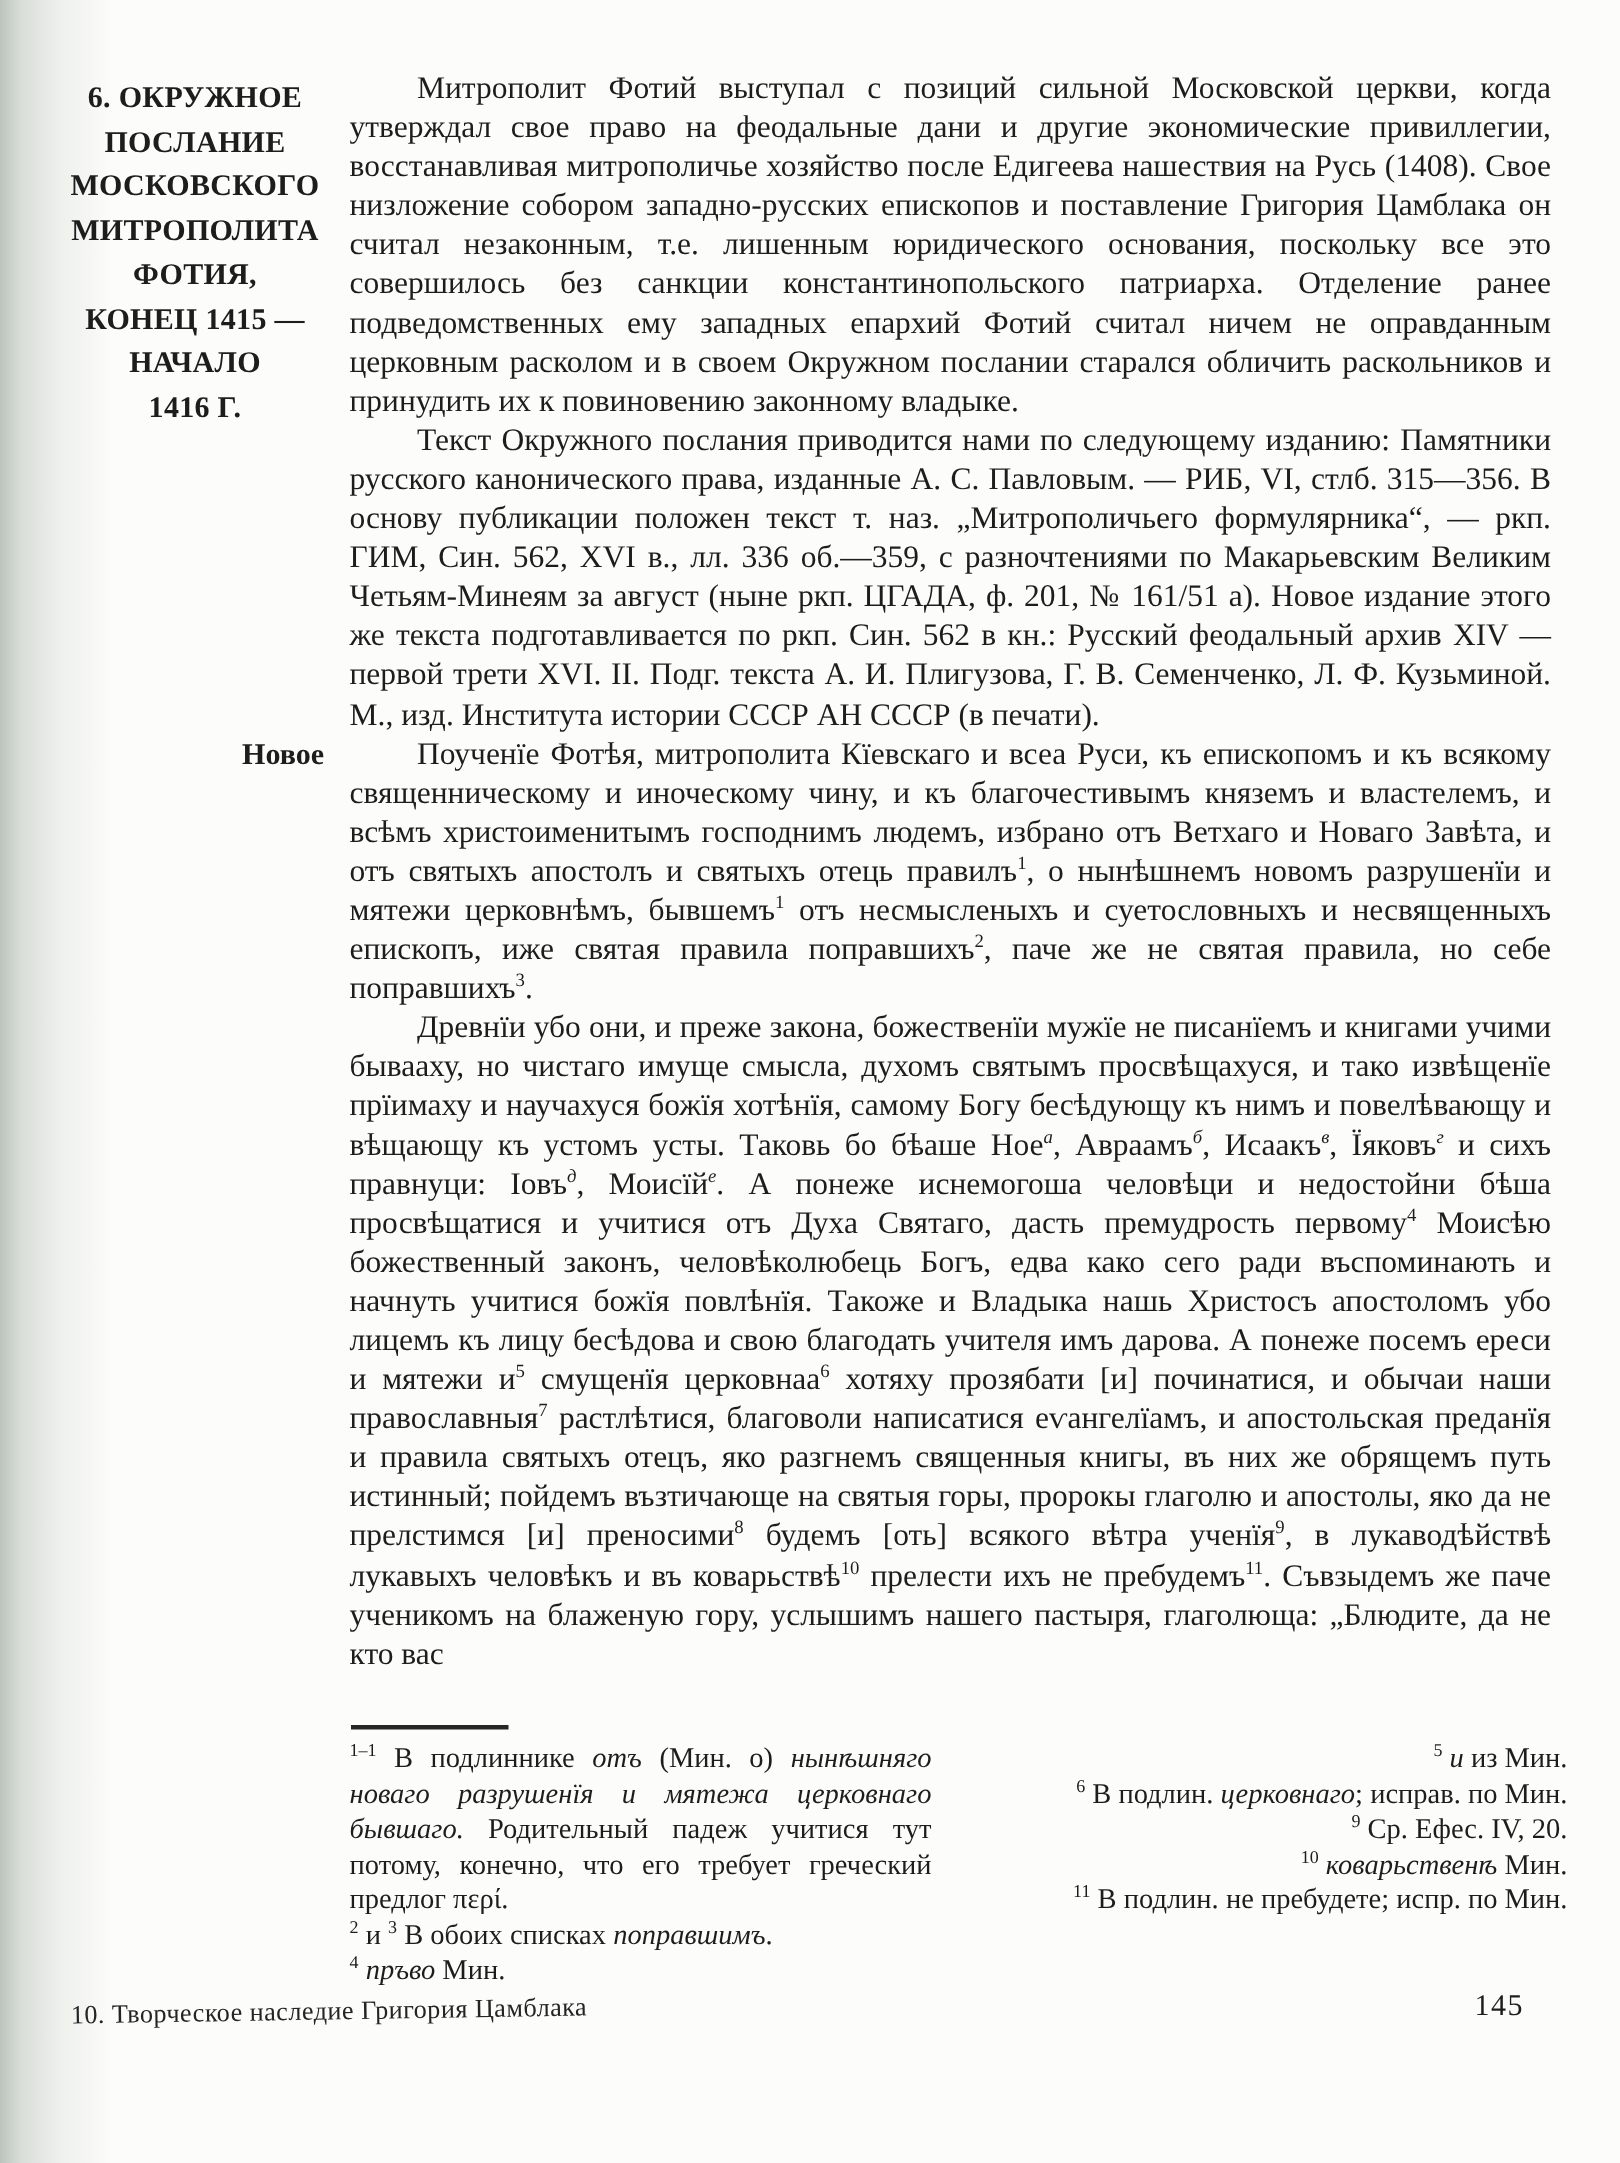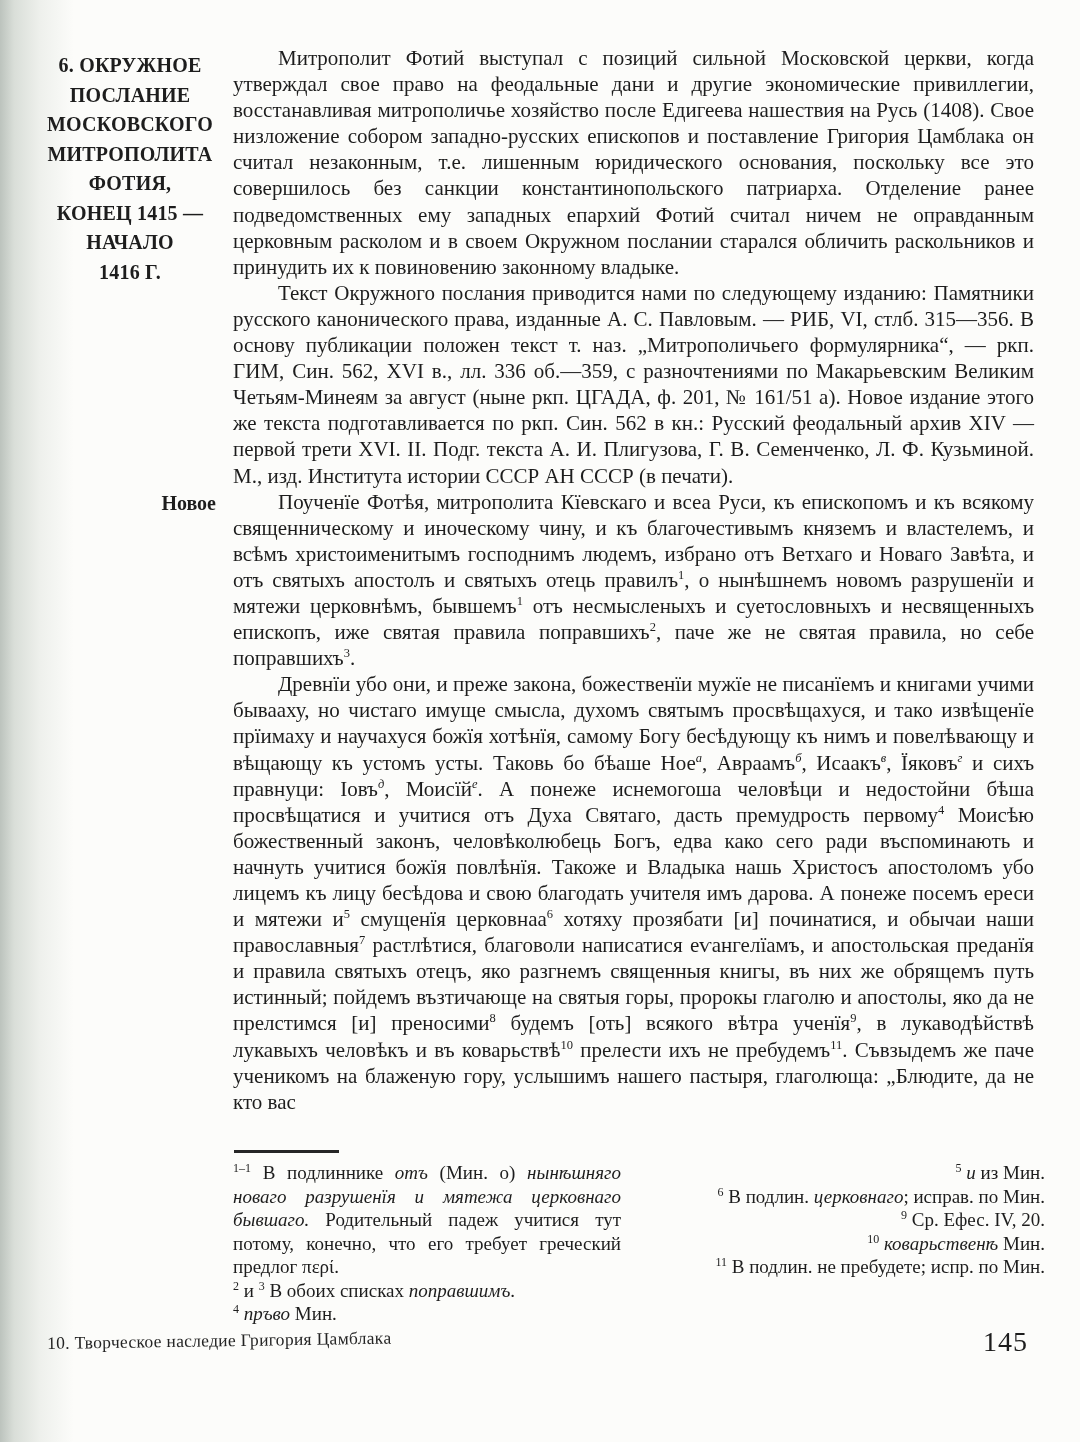--- a/index.html
+++ b/index.html
@@ -80,21 +80,21 @@
   .running-footer {
     position: absolute; left: 47px; top: 1333px;
     font-size: 17.5px;
     color: #242424;
     transform: rotate(-0.9deg);
     transform-origin: left top;
     letter-spacing: 0.3px;
   }
   .page-number {
     position: absolute; left: 983px; top: 1326px;
-    font-size: 28px;
+    font-size: 20px;
     color: #1d1d1d;
     letter-spacing: 1px;
   }
 </style>
 </head>
 <body>
 
 <div class="page">
 
   <div class="edge-shadow"></div>

